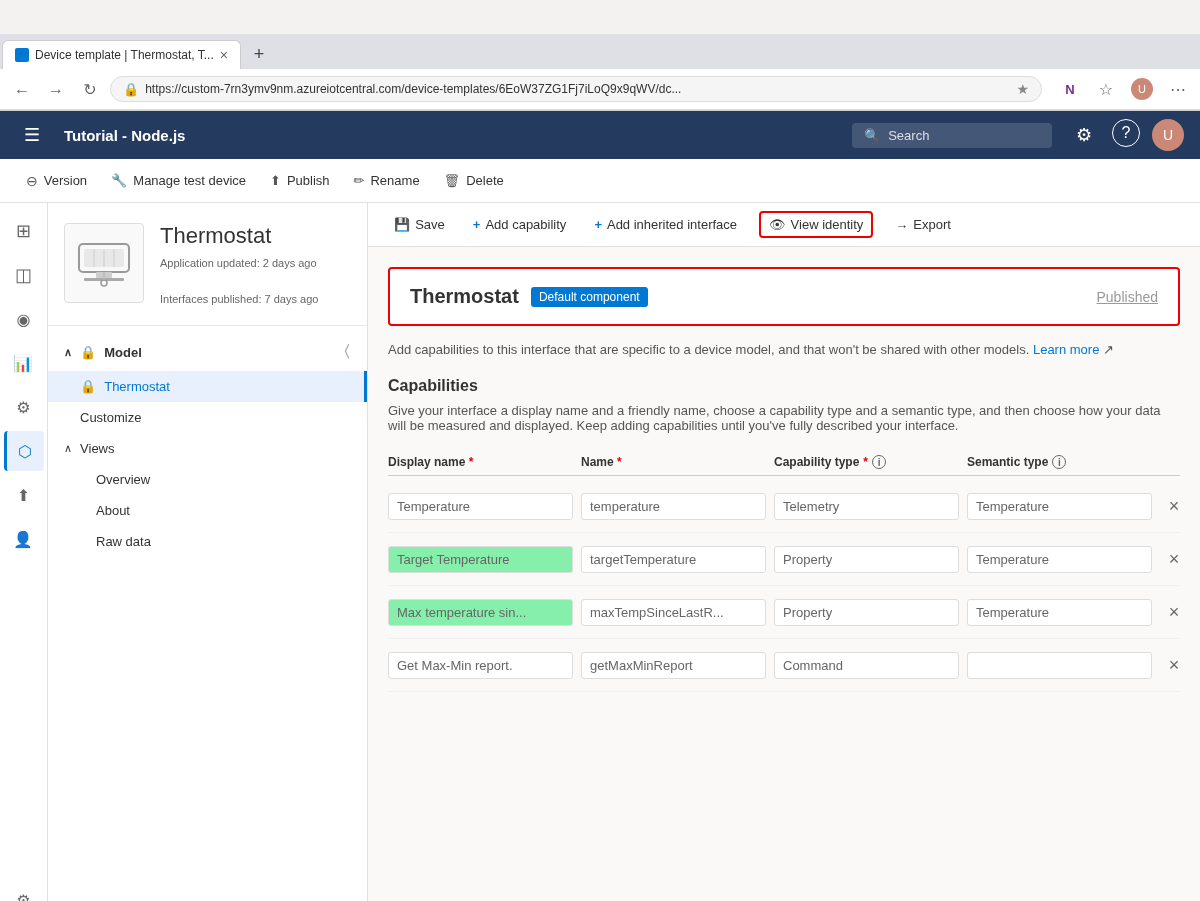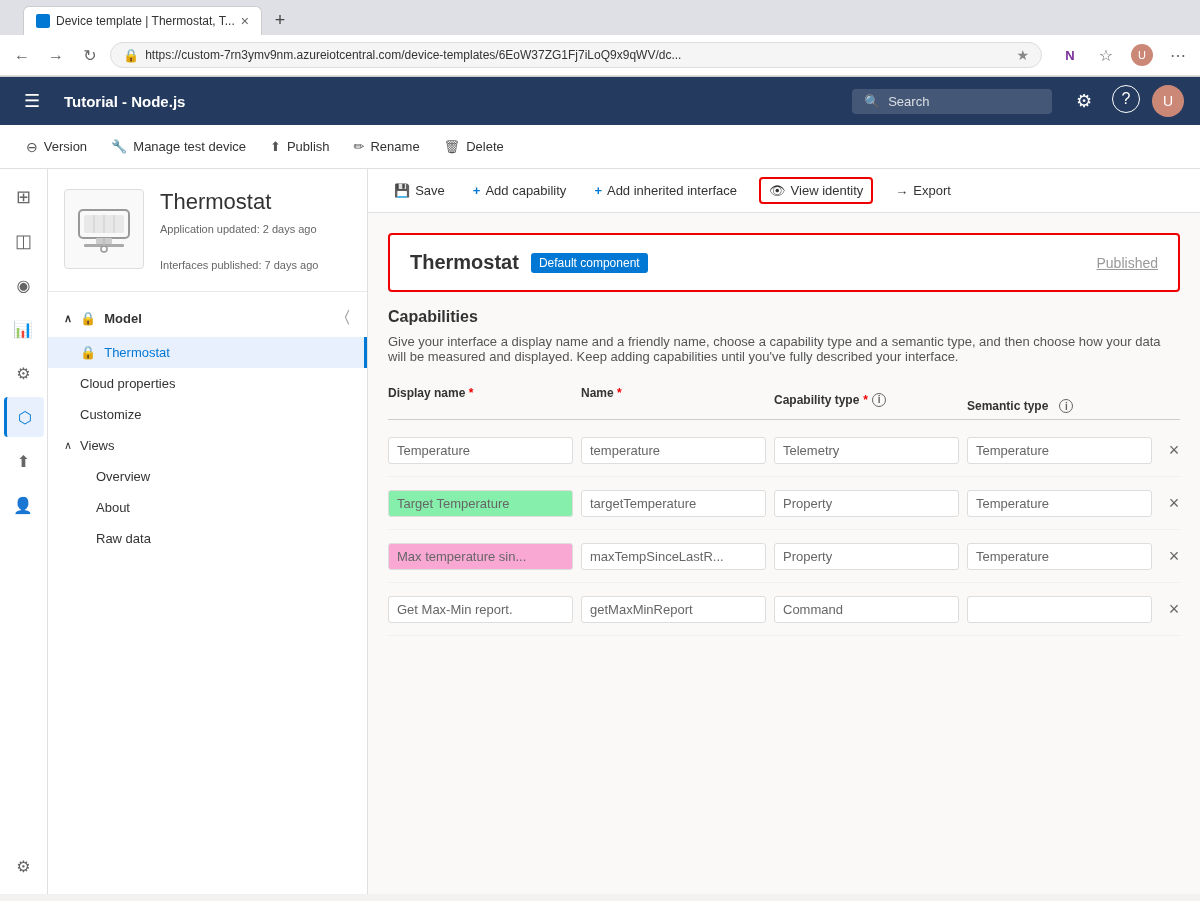--- a/index.html
+++ b/index.html
@@ -1,20 +1,20 @@
 <!DOCTYPE html>
 <html><head>
   <meta charset="utf-8">
   <style>
     * { box-sizing: border-box; margin: 0; padding: 0; }
     body { font-family: 'Segoe UI', Arial, sans-serif; font-size: 13px; background: #f3f2f1; overflow: hidden; }
 
     
     .browser-chrome { background: #f0f0f0; border-bottom: 1px solid #ccc; }
-    .tab-bar { display: flex; align-items: center; padding: 6px 23px 0; background: #dee0e6; gap: 4px; }
+    .tab-bar { display: flex; align-items: center; padding: 6px 2px 0; background: #dee0e6; gap: 4px; margin-top: 34px; }
     .tab { display: flex; align-items: center; gap: 6px; background: white; border-radius: 6px 6px 0 0; padding: 6px 12px; font-size: 12px; min-width: 200px; border: 1px solid #ccc; border-bottom: none; }
     .tab-icon { width: 14px; height: 14px; background: #0078d4; border-radius: 2px; }
     .tab-title { flex: 1; font-size: 12px; color: #333; }
     .tab-close { cursor: pointer; color: #666; font-size: 14px; }
     .new-tab { background: transparent; border: none; width: 28px; height: 28px; display: flex; align-items: center; justify-content: center; cursor: pointer; color: #444; font-size: 18px; }
     .browser-nav { display: flex; align-items: center; padding: 6px 8px; gap: 6px; background: white; border-bottom: 1px solid #e0e0e0; }
     .nav-btn { width: 28px; height: 28px; display: flex; align-items: center; justify-content: center; cursor: pointer; color: #666; border-radius: 4px; font-size: 16px; }
     .address-bar { flex: 1; display: flex; align-items: center; background: #f5f5f5; border: 1px solid #ddd; border-radius: 20px; padding: 4px 12px; gap: 6px; font-size: 12px; color: #333; }
     .address-text { flex: 1; color: #333; font-size: 12px; }
     .nav-icons { display: flex; gap: 8px; margin-left: 8px; }
@@ -197,23 +197,20 @@
       <div class="tree-section">
         <div class="tree-group">
           <span style="font-size:11px;">∧</span>
           <span>🔒</span>
           <span>Model</span>
           <span style="margin-left:auto; font-size:16px; color:#aaa;">〈</span>
         </div>
         <div class="tree-item active">
           <span>🔒</span>
           <span>Thermostat</span>
-        </div>
-        <div class="tree-item">
-          <span>Cloud properties</span>
         </div>
         <div class="tree-item">
           <span>Customize</span>
         </div>
         <div class="tree-group" style="font-weight:400; padding-left:16px;">
           <span style="font-size:11px;">∧</span>
           <span>Views</span>
         </div>
         <div class="tree-item" style="padding-left:48px;">
           <span>Overview</span>
@@ -255,37 +252,40 @@
       <div class="content-area">
 
         <div class="interface-header">
           <div class="interface-title-row">
             <span class="interface-title">Thermostat</span>
             <span class="default-component-badge">Default component</span>
           </div>
           <span class="published-label">Published</span>
         </div>
 
+        <p class="interface-desc">
+          <span>Add capabilities to this interface that are specific to a device model, and that won't be shared with other models.</span> <a class="learn-more">Learn more</a> ↗
+        </p>
 
         <div class="section-title">Capabilities</div>
         <p class="section-desc">Give your interface a display name and a friendly name, choose a capability type and a semantic type, and then choose how your data will be measured and displayed. Keep adding capabilities until you've fully described your interface.</p>
 
         <div style="display:grid; grid-template-columns:185px 185px 185px 185px 40px 40px; gap:8px; padding:6px 0; border-bottom: 1px solid #ccc; margin-bottom:4px;">
           <div style="font-size:12px; font-weight:600; color:#333;">
             <span>Display name</span> <span style="color:#e00;">*</span>
           </div>
           <div style="font-size:12px; font-weight:600; color:#333;">
             <span>Name</span> <span style="color:#e00;">*</span>
           </div>
           <div style="font-size:12px; font-weight:600; color:#333; display:flex; align-items:center; gap:4px;">
             <span>Capability type</span> 
               <span style="color:#e00;">*</span>
             <span class="info-icon">i</span>
           </div>
-          <div style="font-size:12px; font-weight:600; color:#333; display:flex; align-items:center; gap:11px;margin-top:13px;">
+          <div style="font-size:12px; font-weight:600; color:#333; display:flex; align-items:center; gap:4px;">
             <span>Semantic type</span>
             <span class="info-icon">i</span>
           </div>
           <div></div>
 
         </div>
 
         <div id="capabilities-rows">
             <div style="display: grid; grid-template-columns: 185px 185px 185px 185px 40px 40px; gap: 8px; padding: 12px 0px; border-bottom: 1px solid rgb(240, 240, 240); align-items: center;">
       <div>
@@ -314,21 +314,21 @@
         <input class="cap-input" value="Property" readonly="" style="background: rgb(255, 255, 255); border: 1px solid rgb(221, 221, 221); border-radius: 3px; padding: 5px 8px; font-size: 13px; color: rgb(102, 102, 102); width: 100%;">
       </div>
       <div>
         <input class="cap-input" value="Temperature" readonly="" style="background: rgb(255, 255, 255); border: 1px solid rgb(221, 221, 221); border-radius: 3px; padding: 5px 8px; font-size: 13px; color: rgb(102, 102, 102); width: 100%;">
       </div>
       <div style="display:flex; align-items:center; justify-content:center; cursor:pointer; color:#666; font-size:18px;" class="cap-x">×</div>
 
     </div>
             <div style="display: grid; grid-template-columns: 185px 185px 185px 185px 40px 40px; gap: 8px; padding: 12px 0px; border-bottom: 1px solid rgb(240, 240, 240); align-items: center;">
       <div>
-        <input class="cap-input" value="Max temperature sin..." readonly="" style="background: #f9a8d4; border: 1px solid rgb(221, 221, 221); border-radius: 3px; padding: 5px 8px; font-size: 13px; color: rgb(102, 102, 102); width: 100%;">
+        <input class="cap-input" value="Max temperature sin..." readonly="" style="background: #86efac; border: 1px solid rgb(221, 221, 221); border-radius: 3px; padding: 5px 8px; font-size: 13px; color: rgb(102, 102, 102); width: 100%;">
       </div>
       <div>
         <input class="cap-input" value="maxTempSinceLastR..." readonly="" style="background: rgb(255, 255, 255); border: 1px solid rgb(221, 221, 221); border-radius: 3px; padding: 5px 8px; font-size: 13px; color: rgb(102, 102, 102); width: 100%;">
       </div>
       <div>
         <input class="cap-input" value="Property" readonly="" style="background: rgb(255, 255, 255); border: 1px solid rgb(221, 221, 221); border-radius: 3px; padding: 5px 8px; font-size: 13px; color: rgb(102, 102, 102); width: 100%;">
       </div>
       <div>
         <input class="cap-input" value="Temperature" readonly="" style="background: rgb(255, 255, 255); border: 1px solid rgb(221, 221, 221); border-radius: 3px; padding: 5px 8px; font-size: 13px; color: rgb(102, 102, 102); width: 100%;">
       </div>

